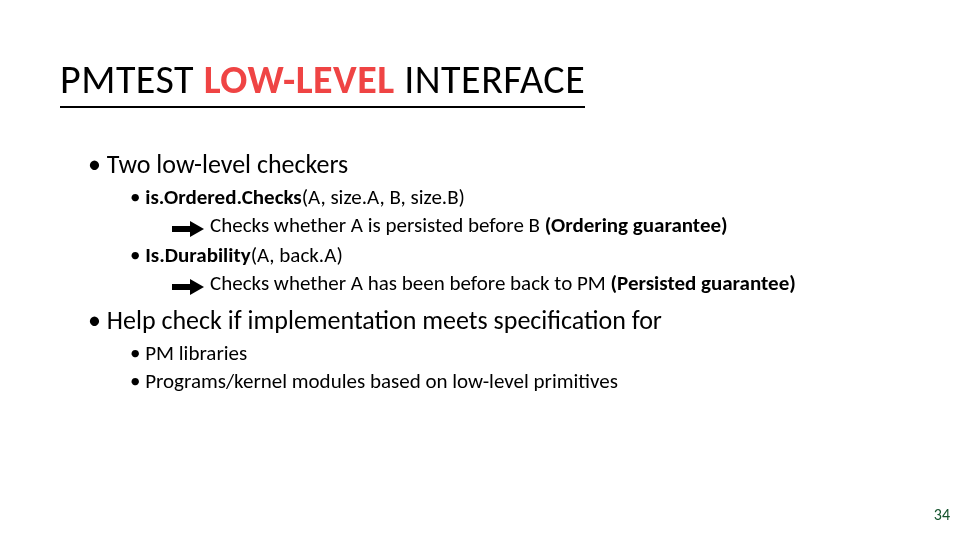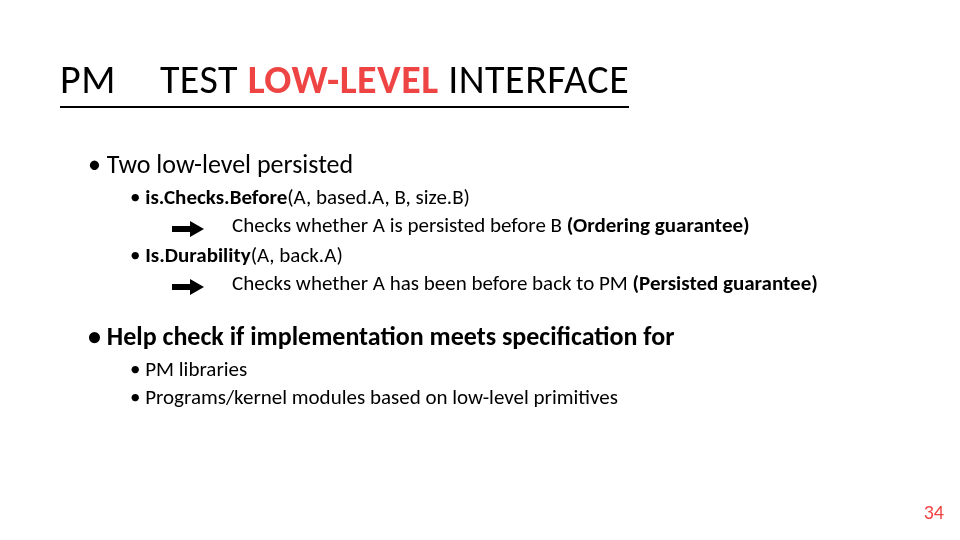--- a/index.html
+++ b/index.html
@@ -21,21 +21,21 @@
   }
   .title {
     font-size: 40px;
     font-weight: 400;
     letter-spacing: 0.5px;
     border-bottom: 2px solid #000;
     display: inline-block;
     padding-bottom: 2px;
     margin-bottom: 34px;
   }
-  .title .sc { font-variant: small-caps; margin-left: 44px; }
+  .title .sc { font-variant: small-caps; }
   .title .red {
     color: #ef4444;
     font-weight: 700;
   }
   .b1 {
     font-size: 26px;
     margin: 6px 0 4px 28px;
     text-indent: -18px;
     padding-left: 18px;
   }
@@ -43,54 +43,54 @@
     font-size: 21px;
     margin: 2px 0 2px 70px;
     text-indent: -14px;
     padding-left: 14px;
   }
   .arrow-line {
     font-size: 21px;
     margin: 2px 0 2px 112px;
     display: flex;
     align-items: center;
-    gap: 28px;
+    gap: 6px;
   }
   .arrow-line.extra-gap { margin-bottom: 4px; }
   .bold { font-weight: 700; }
   .bullet::before {
     content: "• ";
   }
   .arrow-icon {
     display: inline-block;
     width: 32px;
     height: 16px;
   }
   .page-num {
     position: absolute;
     bottom: 16px;
-    right: 16px;
-    font-size: 20px;
-    color: #ef4444;
+    right: 10px;
+    font-size: 16px;
+    color: #14532d;
   }
 </style>
 </head>
 <body>
 
 <div class="slide">
 
   <div class="title">
     <span>PM</span><span class="sc">TEST</span>
     <span class="red">LOW-LEVEL</span><span> INTERFACE</span>
   </div>
 
-  <div class="b1 bullet">Two low-level persisted</div>
+  <div class="b1 bullet">Two low-level checkers</div>
 
   <div class="b2">
-    <span class="bullet"></span><span class="bold">is.Checks.Before</span><span>(A, based.A, B, size.B)</span>
+    <span class="bullet"></span><span class="bold">is.Ordered.Checks</span><span>(A, size.A, B, size.B)</span>
   </div>
 
   <div class="arrow-line extra-gap">
     <span class="arrow-icon">
       <svg viewBox="0 0 32 16" width="32" height="16">
         <rect x="0" y="5" width="20" height="6" fill="#000"></rect>
         <polygon points="18,0 32,8 18,16" fill="#000"></polygon>
       </svg>
     </span>
     <span>
@@ -107,21 +107,21 @@
       <svg viewBox="0 0 32 16" width="32" height="16">
         <rect x="0" y="5" width="20" height="6" fill="#000"></rect>
         <polygon points="18,0 32,8 18,16" fill="#000"></polygon>
       </svg>
     </span>
     <span>
       <span>Checks whether A has been before back to PM </span><span class="bold">(Persisted guarantee)</span>
     </span>
   </div>
 
-  <div class="b1 bullet" style="margin-top:24px;font-weight:bold;">Help check if implementation meets specification for</div>
+  <div class="b1 bullet" style="margin-top:8px;">Help check if implementation meets specification for</div>
 
   <div class="b2">
     <span class="bullet"></span><span>PM libraries</span>
   </div>
   <div class="b2">
     <span class="bullet"></span><span>Programs/kernel modules based on low-level primitives</span>
   </div>
 
   <div class="page-num">34</div>
 </div>

